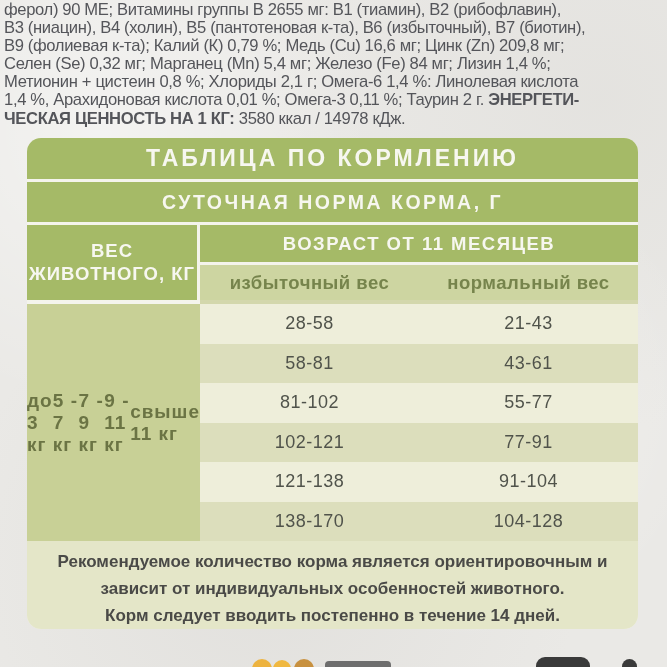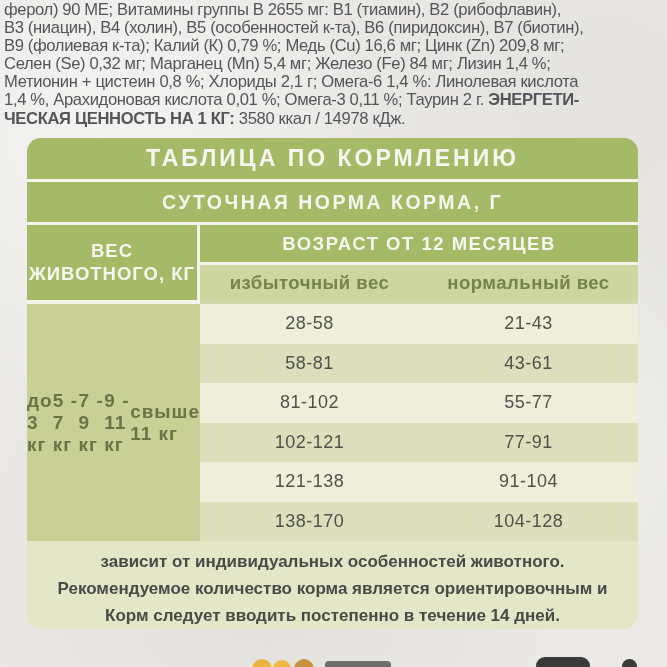--- a/index.html
+++ b/index.html
@@ -99,21 +99,21 @@
   .device{left:536px;top:657px;width:54px;height:16px;border-radius:9px 9px 0 0;background:#3a3a3a;}
   .dot{left:622px;top:659px;width:15px;height:15px;border-radius:50%;background:#3a3a3a;}
 </style>
 </head>
 <body>
 
 <div class="screen">
 
   <div class="top-text">
     <div>ферол) 90 МЕ; Витамины группы В 2655 мг: В1 (тиамин), В2 (рибофлавин),</div>
-    <div>В3 (ниацин), В4 (холин), В5 (особенностей к-та), В6 (пиридоксин), В7 (биотин),</div>
+    <div>В3 (ниацин), В4 (холин), В5 (пантотеновая к-та), В6 (избыточный), В7 (биотин),</div>
     <div>В9 (фолиевая к-та); Калий (К) 0,79 %; Медь (Cu) 16,6 мг; Цинк (Zn) 209,8 мг;</div>
     <div>Селен (Se) 0,32 мг; Марганец (Mn) 5,4 мг; Железо (Fe) 84 мг; Лизин 1,4 %;</div>
     <div>Метионин + цистеин 0,8 %; Хлориды 2,1 г; Омега-6 1,4 %: Линолевая кислота</div>
     <div><span>1,4 %, Арахидоновая кислота 0,01 %; Омега-3 0,11 %; Таурин 2 г. </span><span class="bold">ЭНЕРГЕТИ-</span></div>
     <div><span class="bold">ЧЕСКАЯ ЦЕННОСТЬ НА 1 КГ:</span><span> 3580 ккал / 14978 кДж.</span></div>
   </div>
 
   <div class="card">
 
     <div class="band band-title">ТАБЛИЦА ПО КОРМЛЕНИЮ</div>
@@ -122,21 +122,21 @@
     <div class="band band-subtitle">СУТОЧНАЯ НОРМА КОРМА, Г</div>
     <div class="gap3"></div>
 
     <div class="header-row">
       <div class="weight-head">
         <span>ВЕС</span>
         <span>ЖИВОТНОГО, КГ</span>
       </div>
       <div class="vgap"></div>
       <div class="header-right">
-        <div class="band age-head">ВОЗРАСТ ОТ 12 МЕСЯЦЕВ</div>
+        <div class="band age-head">ВОЗРАСТ ОТ 11 МЕСЯЦЕВ</div>
         <div class="gap3"></div>
         <div class="sub-cols">
           <div class="sub-col">избыточный вес</div>
           <div class="sub-col">нормальный вес</div>
         </div>
       </div>
     </div>
 
     <div class="split-gap">
         <div class="l"></div>
@@ -173,22 +173,22 @@
           <div class="data-cell">91-104</div>
         </div>
         <div class="data-row dark">
           <div class="data-cell">138-170</div>
           <div class="data-cell">104-128</div>
         </div>
       </div>
     </div>
 
     <div class="note">
+      <div>Рекомендуемое количество корма является ориентировочным и</div>
       <div>зависит от индивидуальных особенностей животного.</div>
-      <div>Рекомендуемое количество корма является ориентировочным и</div>
       <div>Корм следует вводить постепенно в течение 14 дней.</div>
     </div>
 
   </div>
 
   <div class="frag kibble1"></div>
   <div class="frag kibble2"></div>
   <div class="frag kibble3"></div>
   <div class="frag bowl"></div>
   <div class="frag device"></div>

